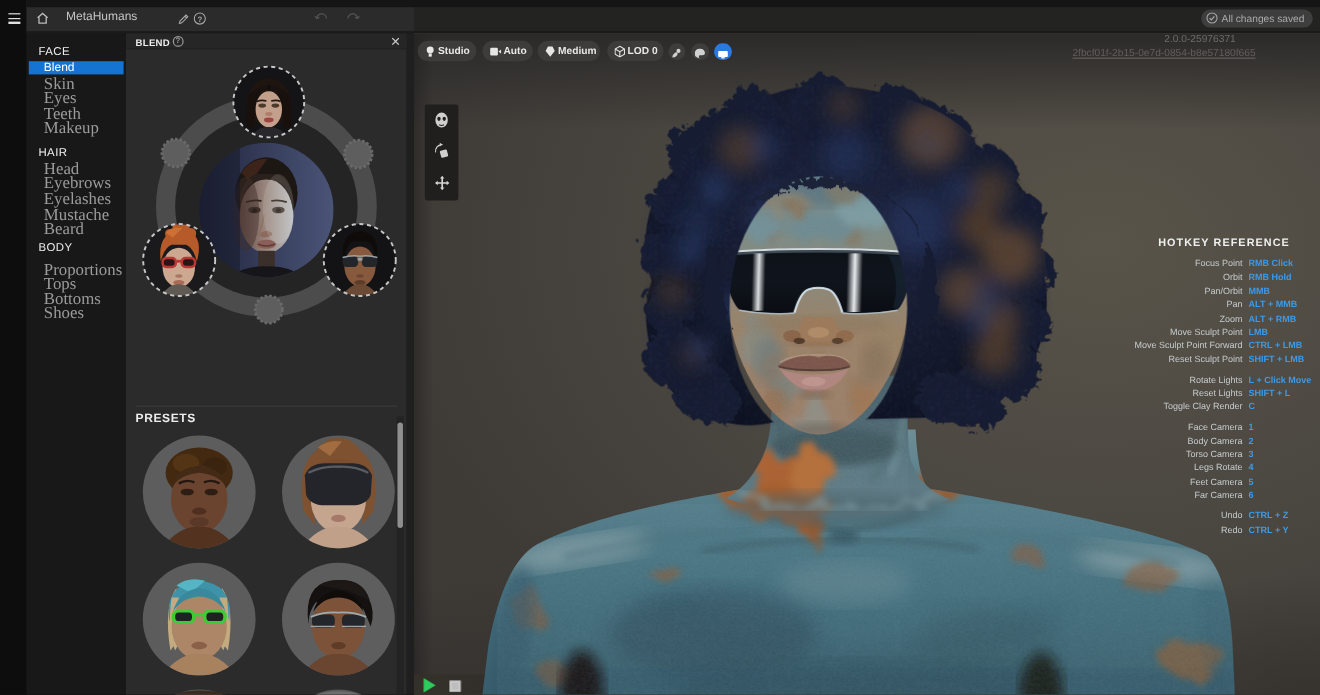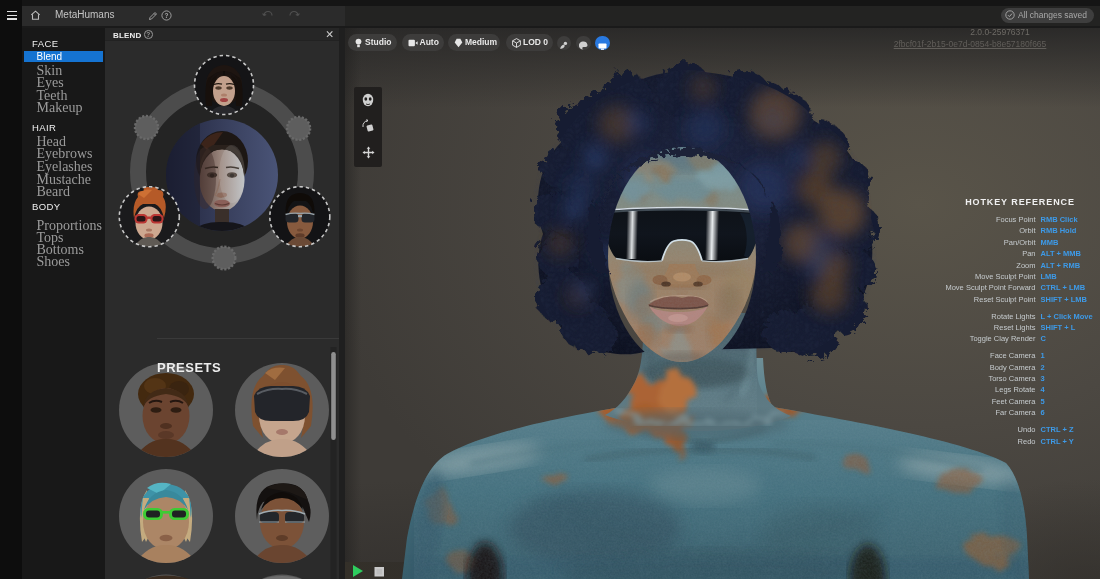--- a/index.html
+++ b/index.html
@@ -29,22 +29,22 @@
   #nav-blend-hl span { position:absolute; left:13px; top:0.8px; color:#fff; font-size:10px; }
 
   
   #blendpanel { left:105px; top:28px; width:234px; height:551px; background:#2b2b2b; }
   #blendhead { position:absolute; left:0; top:0; width:234px; height:13px; background:#262626;
      border-bottom:1px solid #222; }
   #blendhead b { position:absolute; left:8px; top:2.5px; color:#ededed; font-size:8px; letter-spacing:.2px; }
   #blendhead .q { position:absolute; left:39px; top:2.1px; width:8.6px; height:8.6px; border:1px solid #9a9a9a;
      border-radius:50%; color:#9a9a9a; font-size:6.5px; text-align:center; line-height:8.6px; font-weight:bold;}
   #blendhead .x { position:absolute; right:5px; top:0.4px; color:#cccccc; font-size:10.5px; }
-  #presets-label { position:absolute; left:8px; top:310px; color:#ededed; font-size:13px; font-weight:bold;
-     letter-spacing:.5px; border-top:1px solid #3a3a3a; width:218px; padding-top:21px;margin-left:44px;}
+  #presets-label { position:absolute; left:8px; top:310px; color:#ededed; font-size:10px; font-weight:bold;
+     letter-spacing:.5px; border-top:1px solid #3a3a3a; width:218px; padding-top:5px;}
 
   
   #viewport { left:345px; top:28px; width:755px; height:551px; background:#44413e; }
 
   
   .pill { position:absolute; top:6px; height:17px; background:#3d3c3b; border-radius:9px;
       color:#e8e8e8; font-size:8.5px; font-weight:bold; line-height:17px; }
   .cbtn { position:absolute; top:7.5px; width:14.5px; height:14.5px; border-radius:50%; background:#3e3d3c; }
 
   

